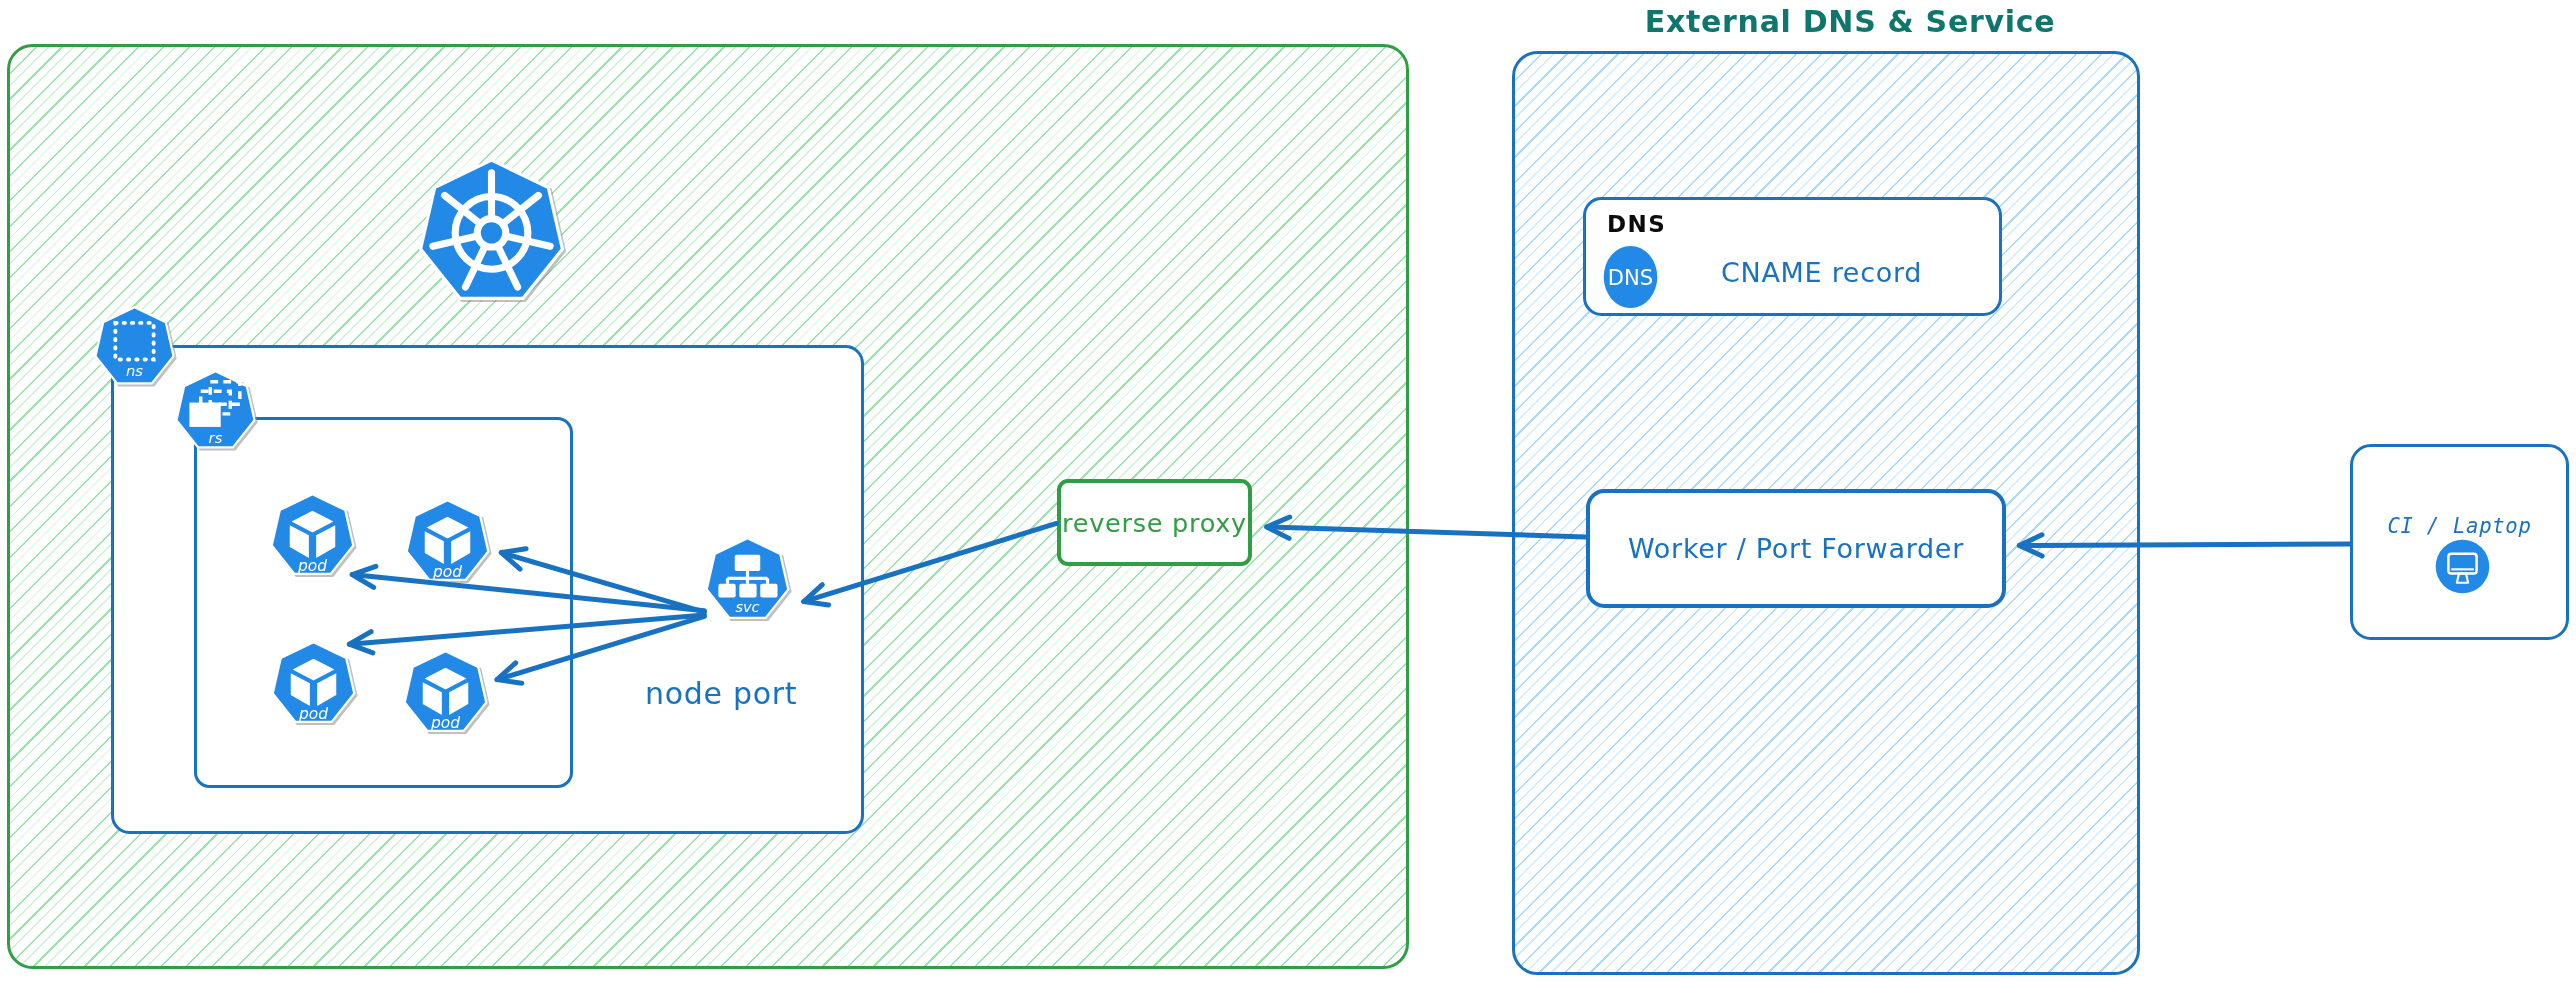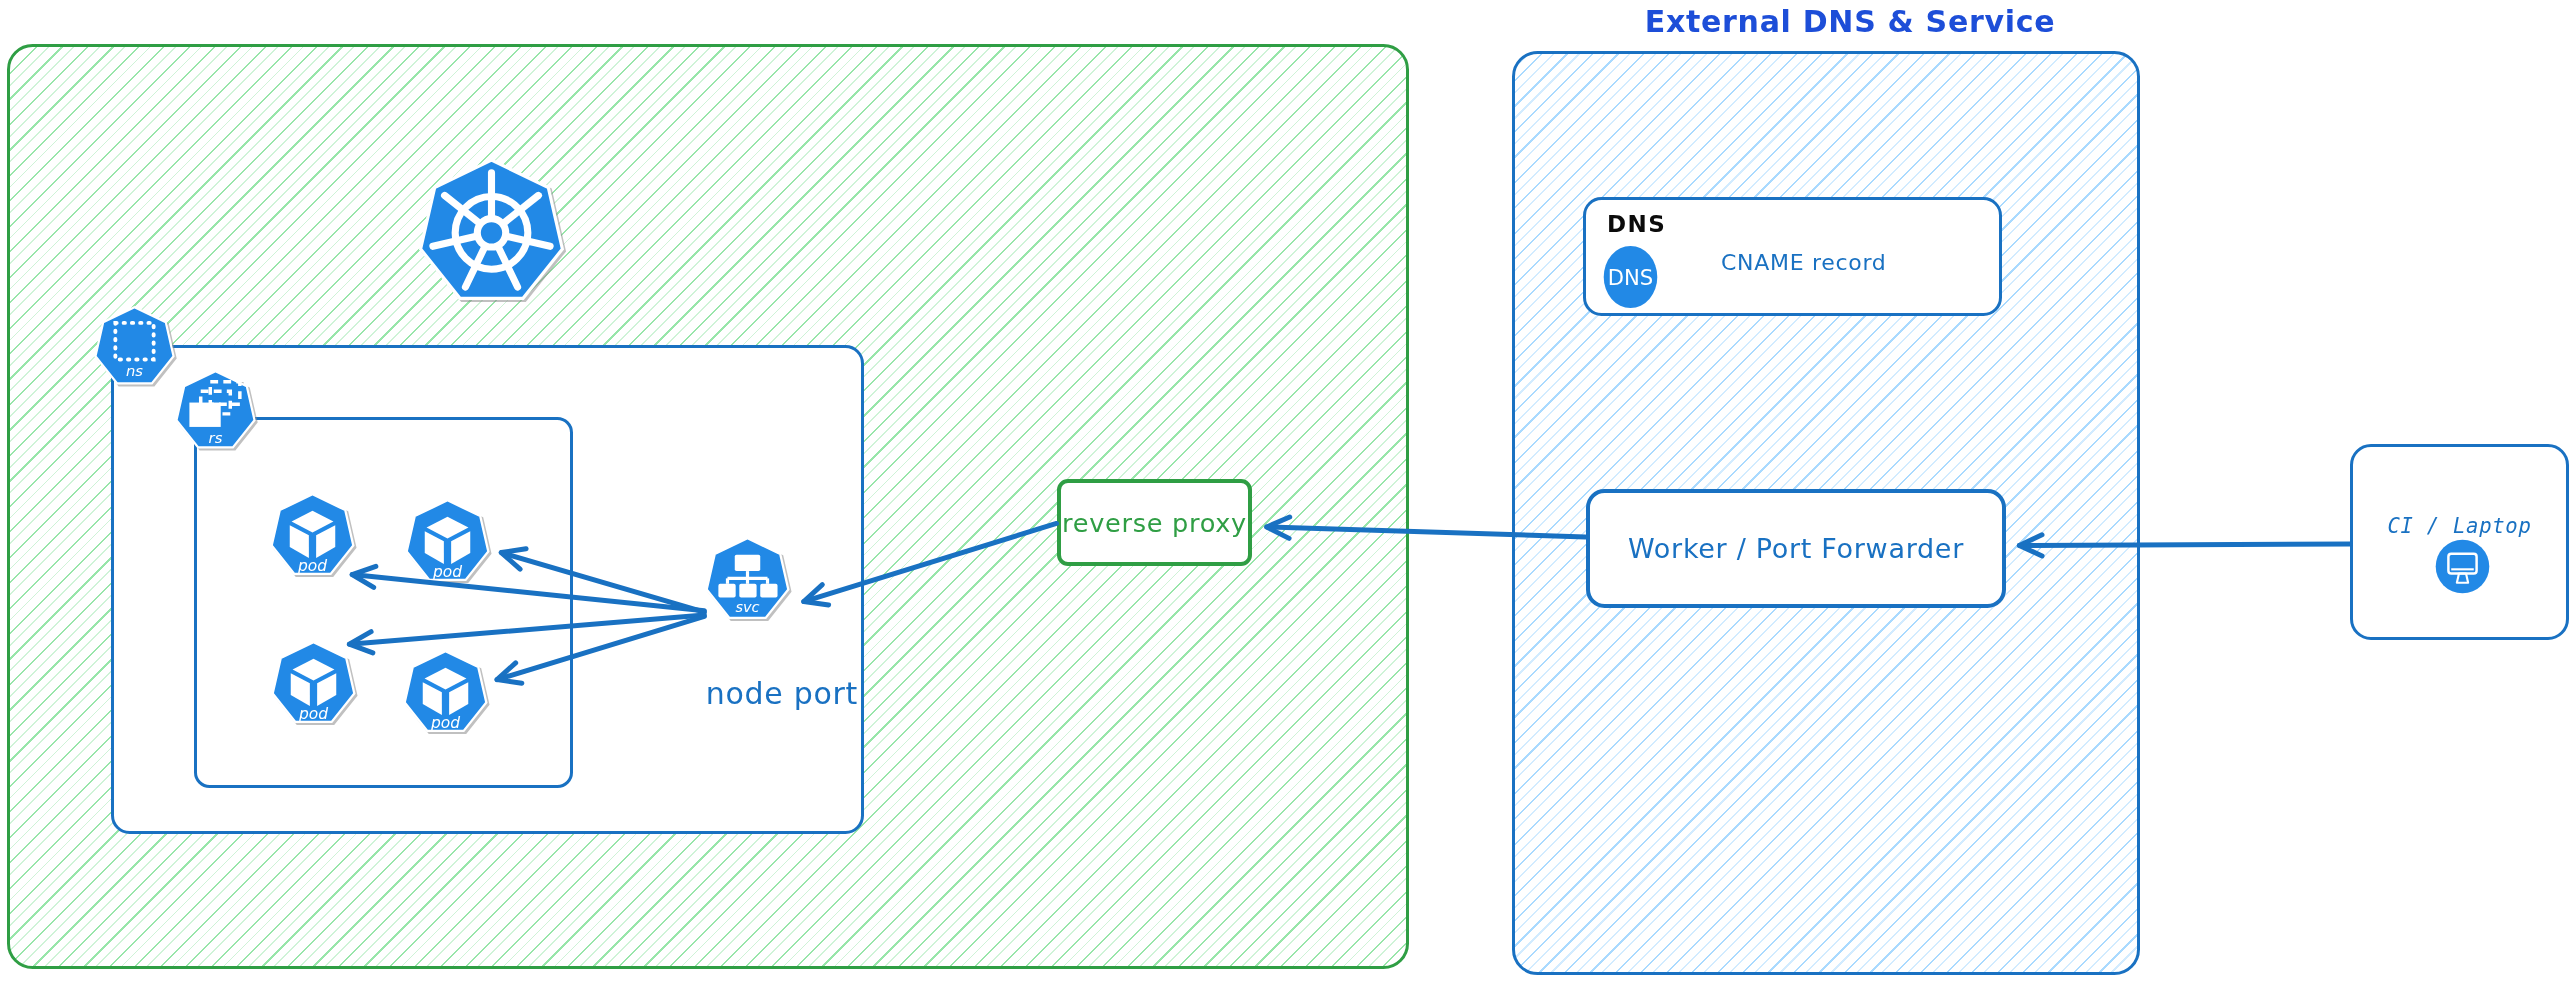--- a/index.html
+++ b/index.html
@@ -1,21 +1,21 @@
 <!DOCTYPE html>
 <html style="font-size:11.4px"><head>
 <meta charset="utf-8">
 <style>
   html,body{margin:0;padding:0;background:#ffffff;}
   #canvas{position:relative;width:2576px;height:983px;background:#ffffff;overflow:hidden;
           font-family:"DejaVu Sans",sans-serif;}
   .abs{position:absolute;}
   .group-title{font-size:27px;font-weight:600;letter-spacing:0.7px;text-align:center;}
   .title-green{color:#2f9e44;}
-  .title-blue{color:#1d4ed8;}
+  .title-blue{color:#0f766e;}
 
   
   .zone{position:absolute;border-radius:25.6px;box-sizing:border-box;}
   #vm-box{left:7px;top:44px;width:1402px;height:925px;border:3.6px solid #2f9e44;
     background-color:#ffffff;
     background-image:
       repeating-linear-gradient(135deg, rgba(134,225,155,0.85) 0 1.6px, transparent 1.6px 18px),
       repeating-linear-gradient(135deg, transparent 0 8.5px, rgba(134,225,155,0.40) 8.5px 9.7px, transparent 9.7px 18px);}
   #ext-box{left:1512px;top:51px;width:628px;height:924px;border:3.6px solid #1971c2;
     background-color:#ffffff;
@@ -34,23 +34,23 @@
   #worker-box{left:1586px;top:489px;width:420px;height:119px;border:4.3px solid #1971c2;border-radius:18.5px;
       display:flex;align-items:center;justify-content:center;}
   #worker-box .lbl{color:#1971c2;font-size:27px;letter-spacing:0.7px;}
   #ci-box{left:2350px;top:444px;width:219px;height:196px;border:3.6px solid #1971c2;border-radius:21px;}
   #ci-label{position:absolute;left:0;top:67px;width:100%;text-align:center;color:#1971c2;
       font-family:"DejaVu Sans Mono",monospace;font-style:italic;font-size:20.6px;letter-spacing:0.7px;}
   #ci-monitor{position:absolute;left:82px;top:92px;}
 
   #dns-tag{position:absolute;left:21px;top:11.4px;color:#0b0b0b;font-size:23px;font-weight:600;letter-spacing:1.4px;}
   #dns-circle{position:absolute;left:17px;top:45px;}
-  #cname-label{position:absolute;left:135px;top:50px;color:#1971c2;font-size:22px;letter-spacing:0.7px;text-align:right;}
-
-  #node-port-label{left:645px;top:676px;width:213px;text-align:right;color:#1971c2;font-size:30px;letter-spacing:0.7px;}
+  #cname-label{position:absolute;left:135px;top:57px;color:#1971c2;font-size:27px;letter-spacing:0.7px;text-align:right;}
+
+  #node-port-label{left:645px;top:676px;width:213px;text-align:left;color:#1971c2;font-size:30px;letter-spacing:0.7px;}
 
   .hepta{filter:drop-shadow(2.1px 2.8px 0px rgba(140,140,140,0.55));}
   svg text{font-family:"DejaVu Sans",sans-serif;}
   #arrows{position:absolute;left:0;top:0;width:2576px;height:983px;pointer-events:none;}
 </style>
 </head>
 <body>
 
 <div id="canvas">
 

